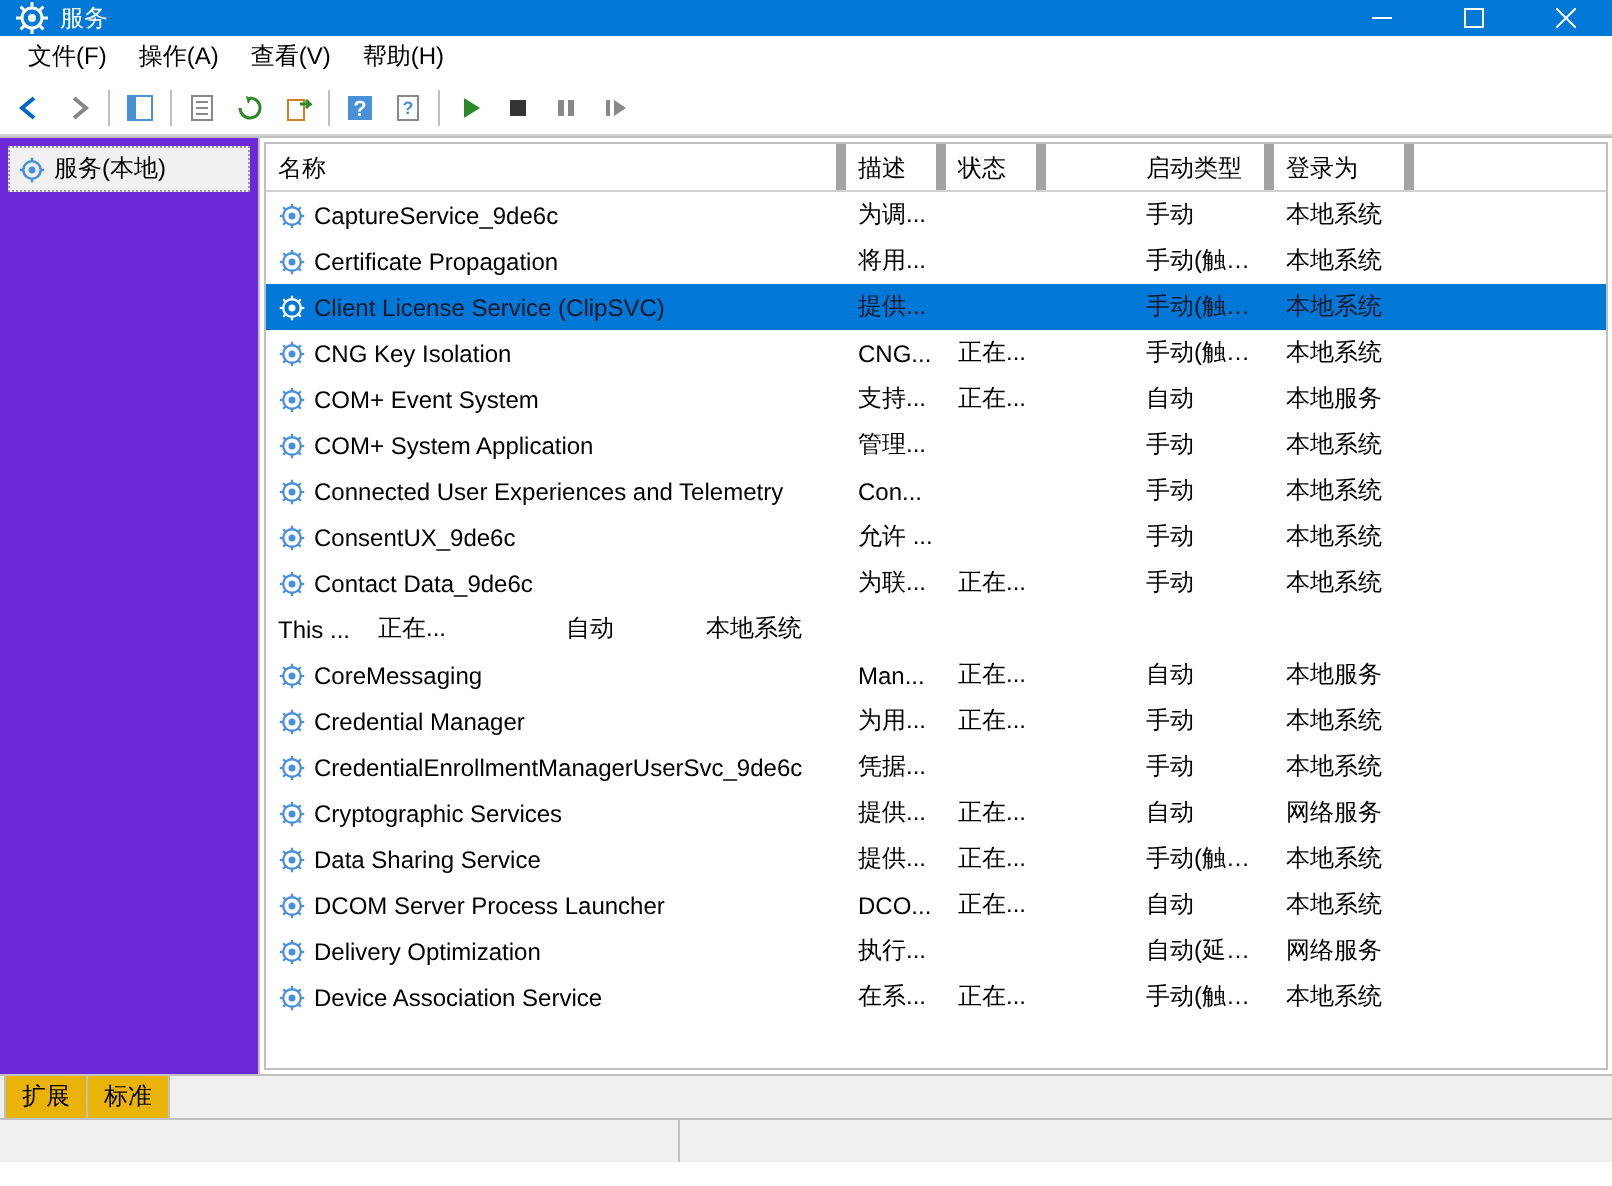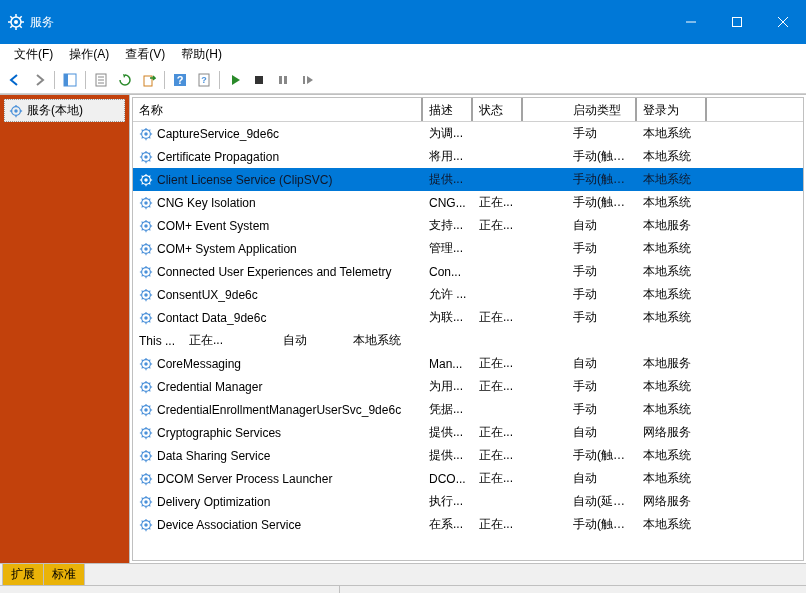--- a/index.html
+++ b/index.html
@@ -1,46 +1,46 @@
 <!DOCTYPE html>
 <html><head>
 <meta charset="utf-8">
 <style>
 * { margin: 0; padding: 0; box-sizing: border-box; font-family: "Microsoft YaHei", "Segoe UI", sans-serif; }
 body { background: #fff; width: 806px; height: 593px; overflow: hidden; }
 
 
-.titlebar { height: 44px; background: #0078d7; color: #fff; display: flex; align-items: center; padding-left: 8px; }
+.titlebar { height: 18px; background: #0078d7; color: #fff; display: flex; align-items: center; padding-left: 8px; }
 .titlebar .app-icon { width: 16px; height: 16px; margin-right: 6px; }
 .titlebar .title { font-size: 12px; flex: 1; }
 .winbtns { display: flex; height: 100%; }
 .winbtn { width: 46px; display: flex; align-items: center; justify-content: center; }
 .winbtn.close { background: transparent; }
 .winbtn svg { stroke: #fff; stroke-width: 1; fill: none; }
 
 
 .menubar { height: 22px; display: flex; align-items: center; padding: 0 6px; font-size: 12px; border-bottom: 1px solid transparent; }
 .menuitem { padding: 2px 8px; cursor: default; }
 
 
 .toolbar { height: 28px; display: flex; align-items: center; padding: 0 4px; border-bottom: 1px solid #d0d0d0; gap: 2px; }
 .tbtn { width: 22px; height: 22px; display: flex; align-items: center; justify-content: center; border: 1px solid transparent; }
 .tsep { width: 1px; height: 18px; background: #c0c0c0; margin: 0 2px; }
 
 
 .body { display: flex; height: calc(100% - 30px - 22px - 28px - 22px - 22px); border-top: 1px solid #c0c0c0; }
-.sidebar { width: 130px; border-right: 1px solid #c0c0c0; padding: 4px; font-size: 12px; background: #c2410c; }
+.sidebar { width: 130px; border-right: 1px solid #c0c0c0; padding: 4px; font-size: 12px; background: #6d28d9; }
 .tree-node { display: flex; align-items: center; gap: 4px; padding: 2px 4px; background: #f0f0f0; border: 1px dotted #999; }
 .tree-node .gear-icon { width: 14px; height: 14px; }
 
 .main { flex: 1; display: flex; flex-direction: column; border: 1px solid #c0c0c0; margin: 2px; overflow: hidden; }
 
 
 .listhead { display: flex; border-bottom: 1px solid #d0d0d0; background: #fff; font-size: 12px; height: 24px; flex-shrink: 0; }
-.listhead .col { padding: 4px 6px; border-right: 2px solid #a3a3a3; white-space: nowrap; overflow: hidden; }
+.listhead .col { padding: 4px 6px; border-right: 5px solid #a3a3a3; white-space: nowrap; overflow: hidden; }
 .c-name { width: 290px; }
 .c-desc { width: 50px; }
 .c-status { width: 50px; }
 .c-start { width: 70px; margin-left: 44px; }
 .c-logon { width: 70px; }
 
 
 .list { flex: 1; overflow-y: auto; overflow-x: hidden; font-size: 12px; }
 .row { display: flex; height: 23px; align-items: center; white-space: nowrap; }
 .row .cell { padding: 0 6px; overflow: hidden; text-overflow: ellipsis; }

